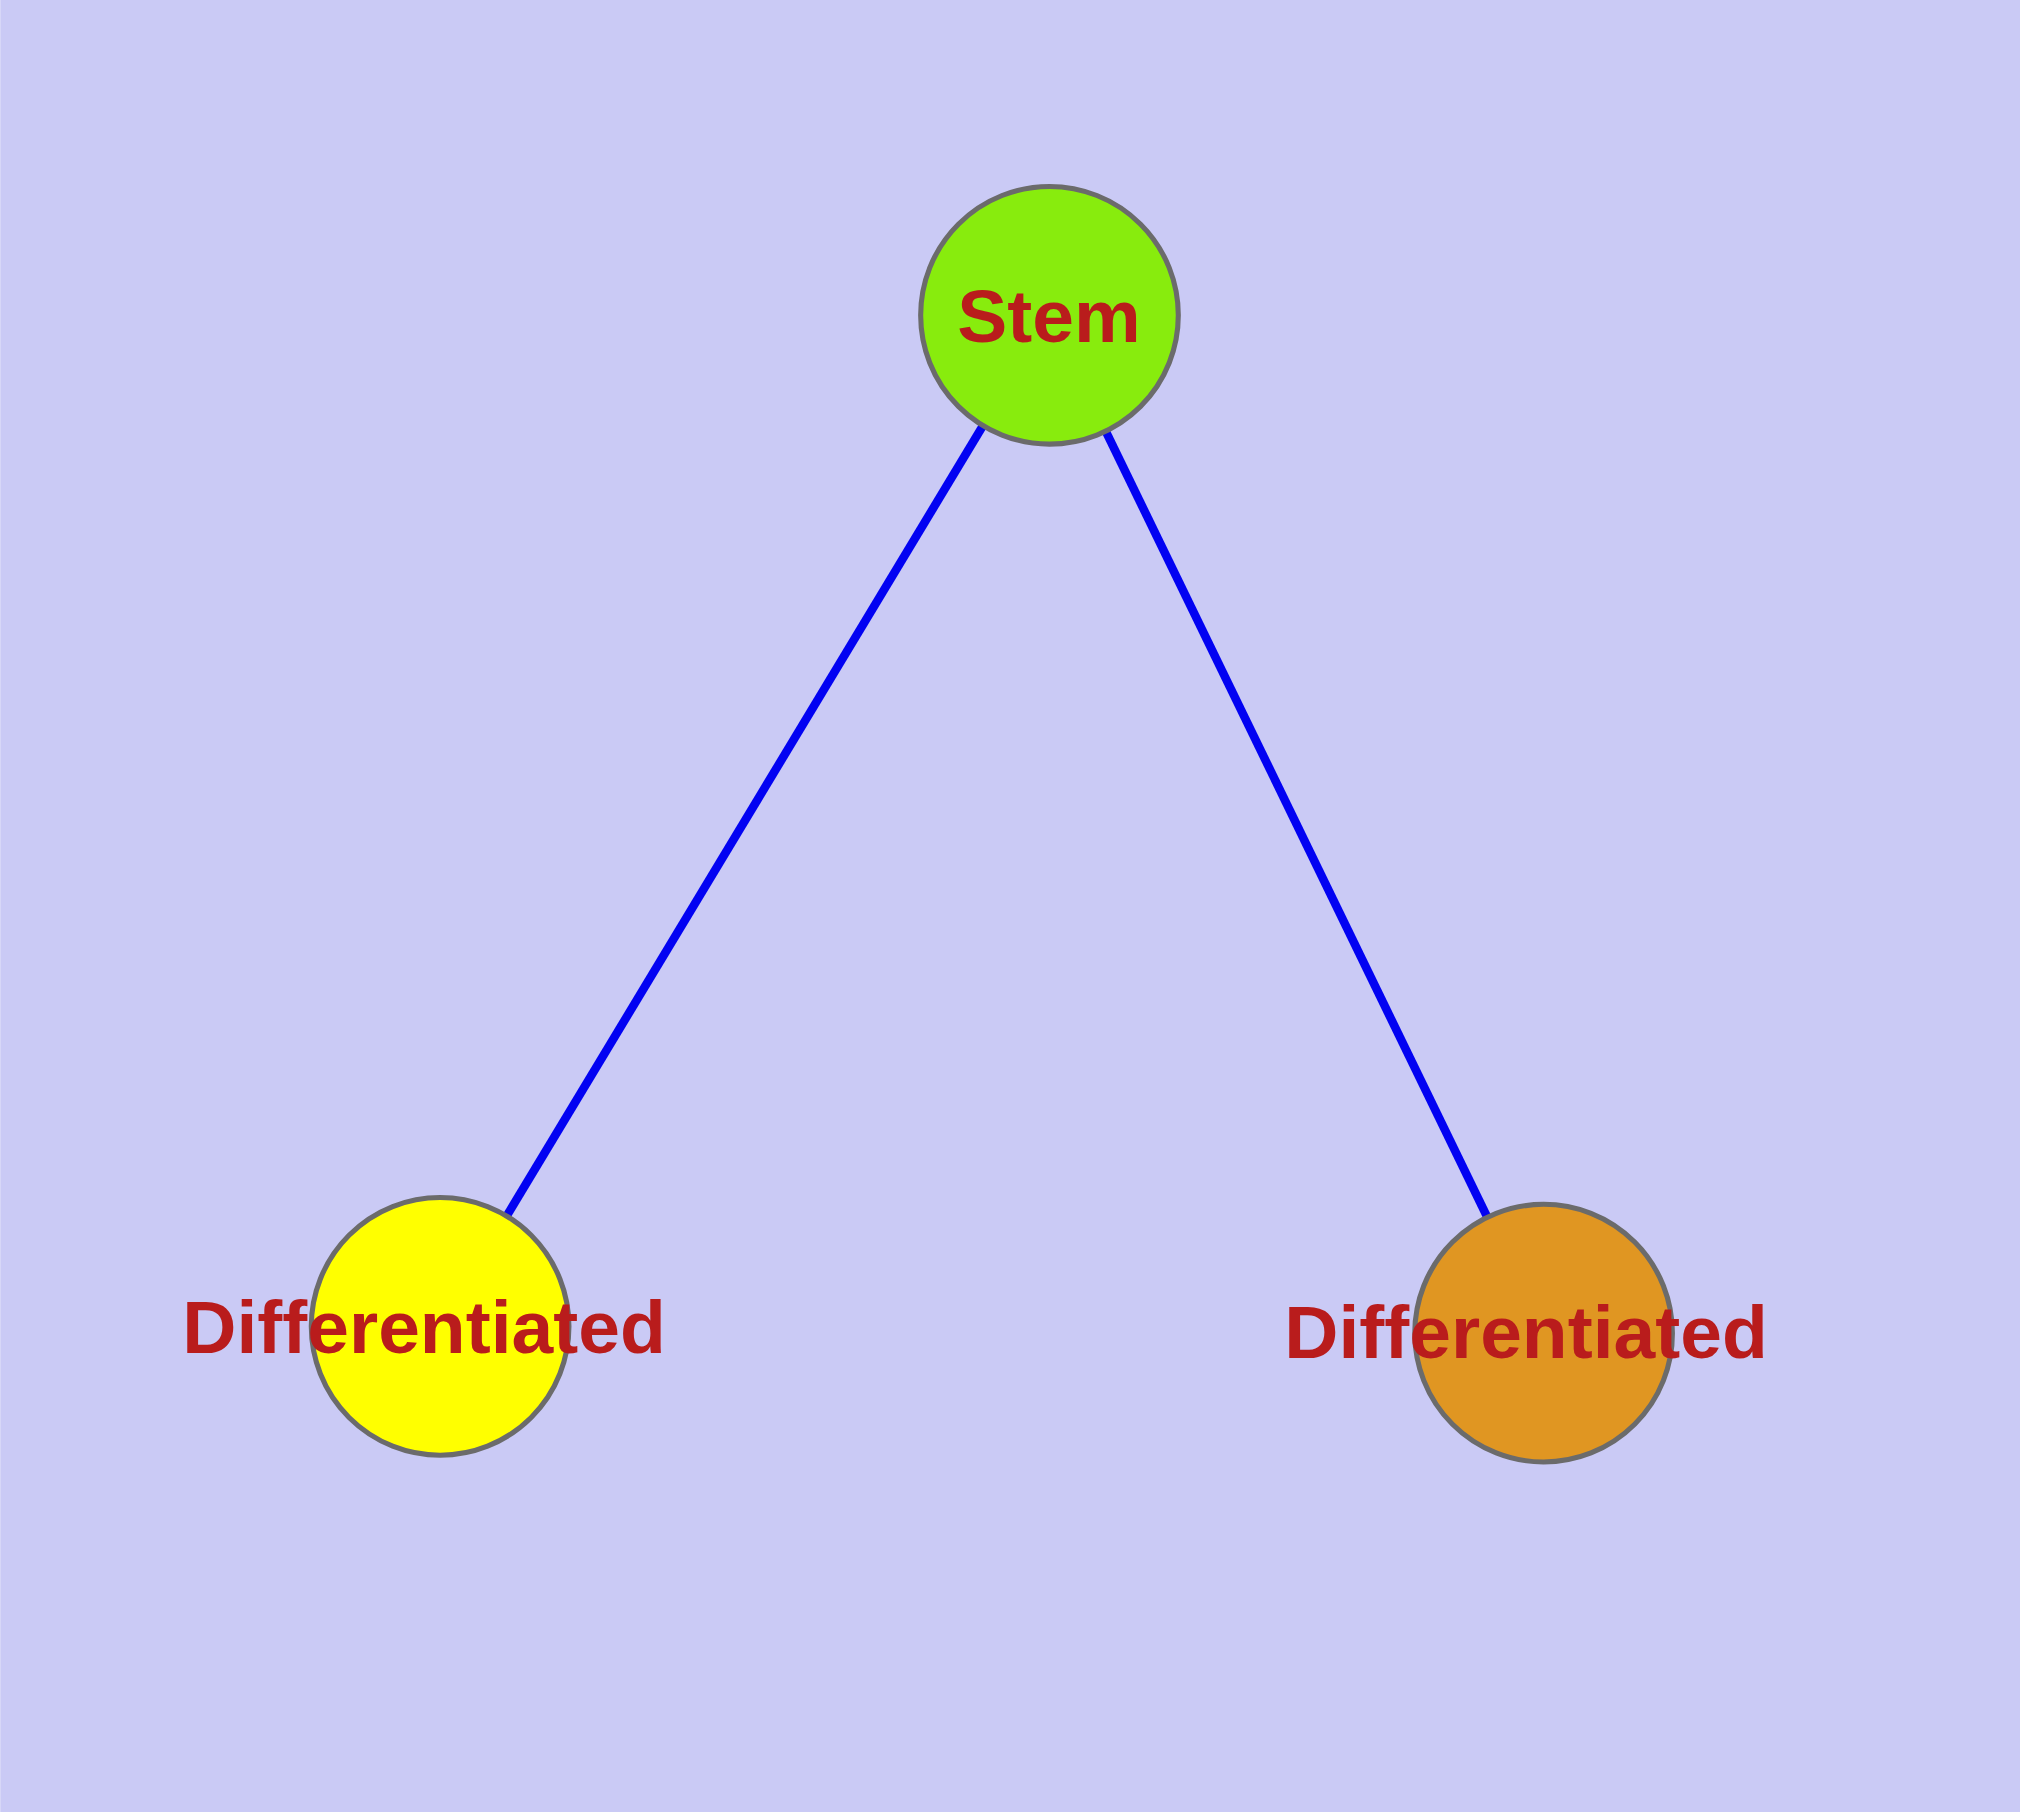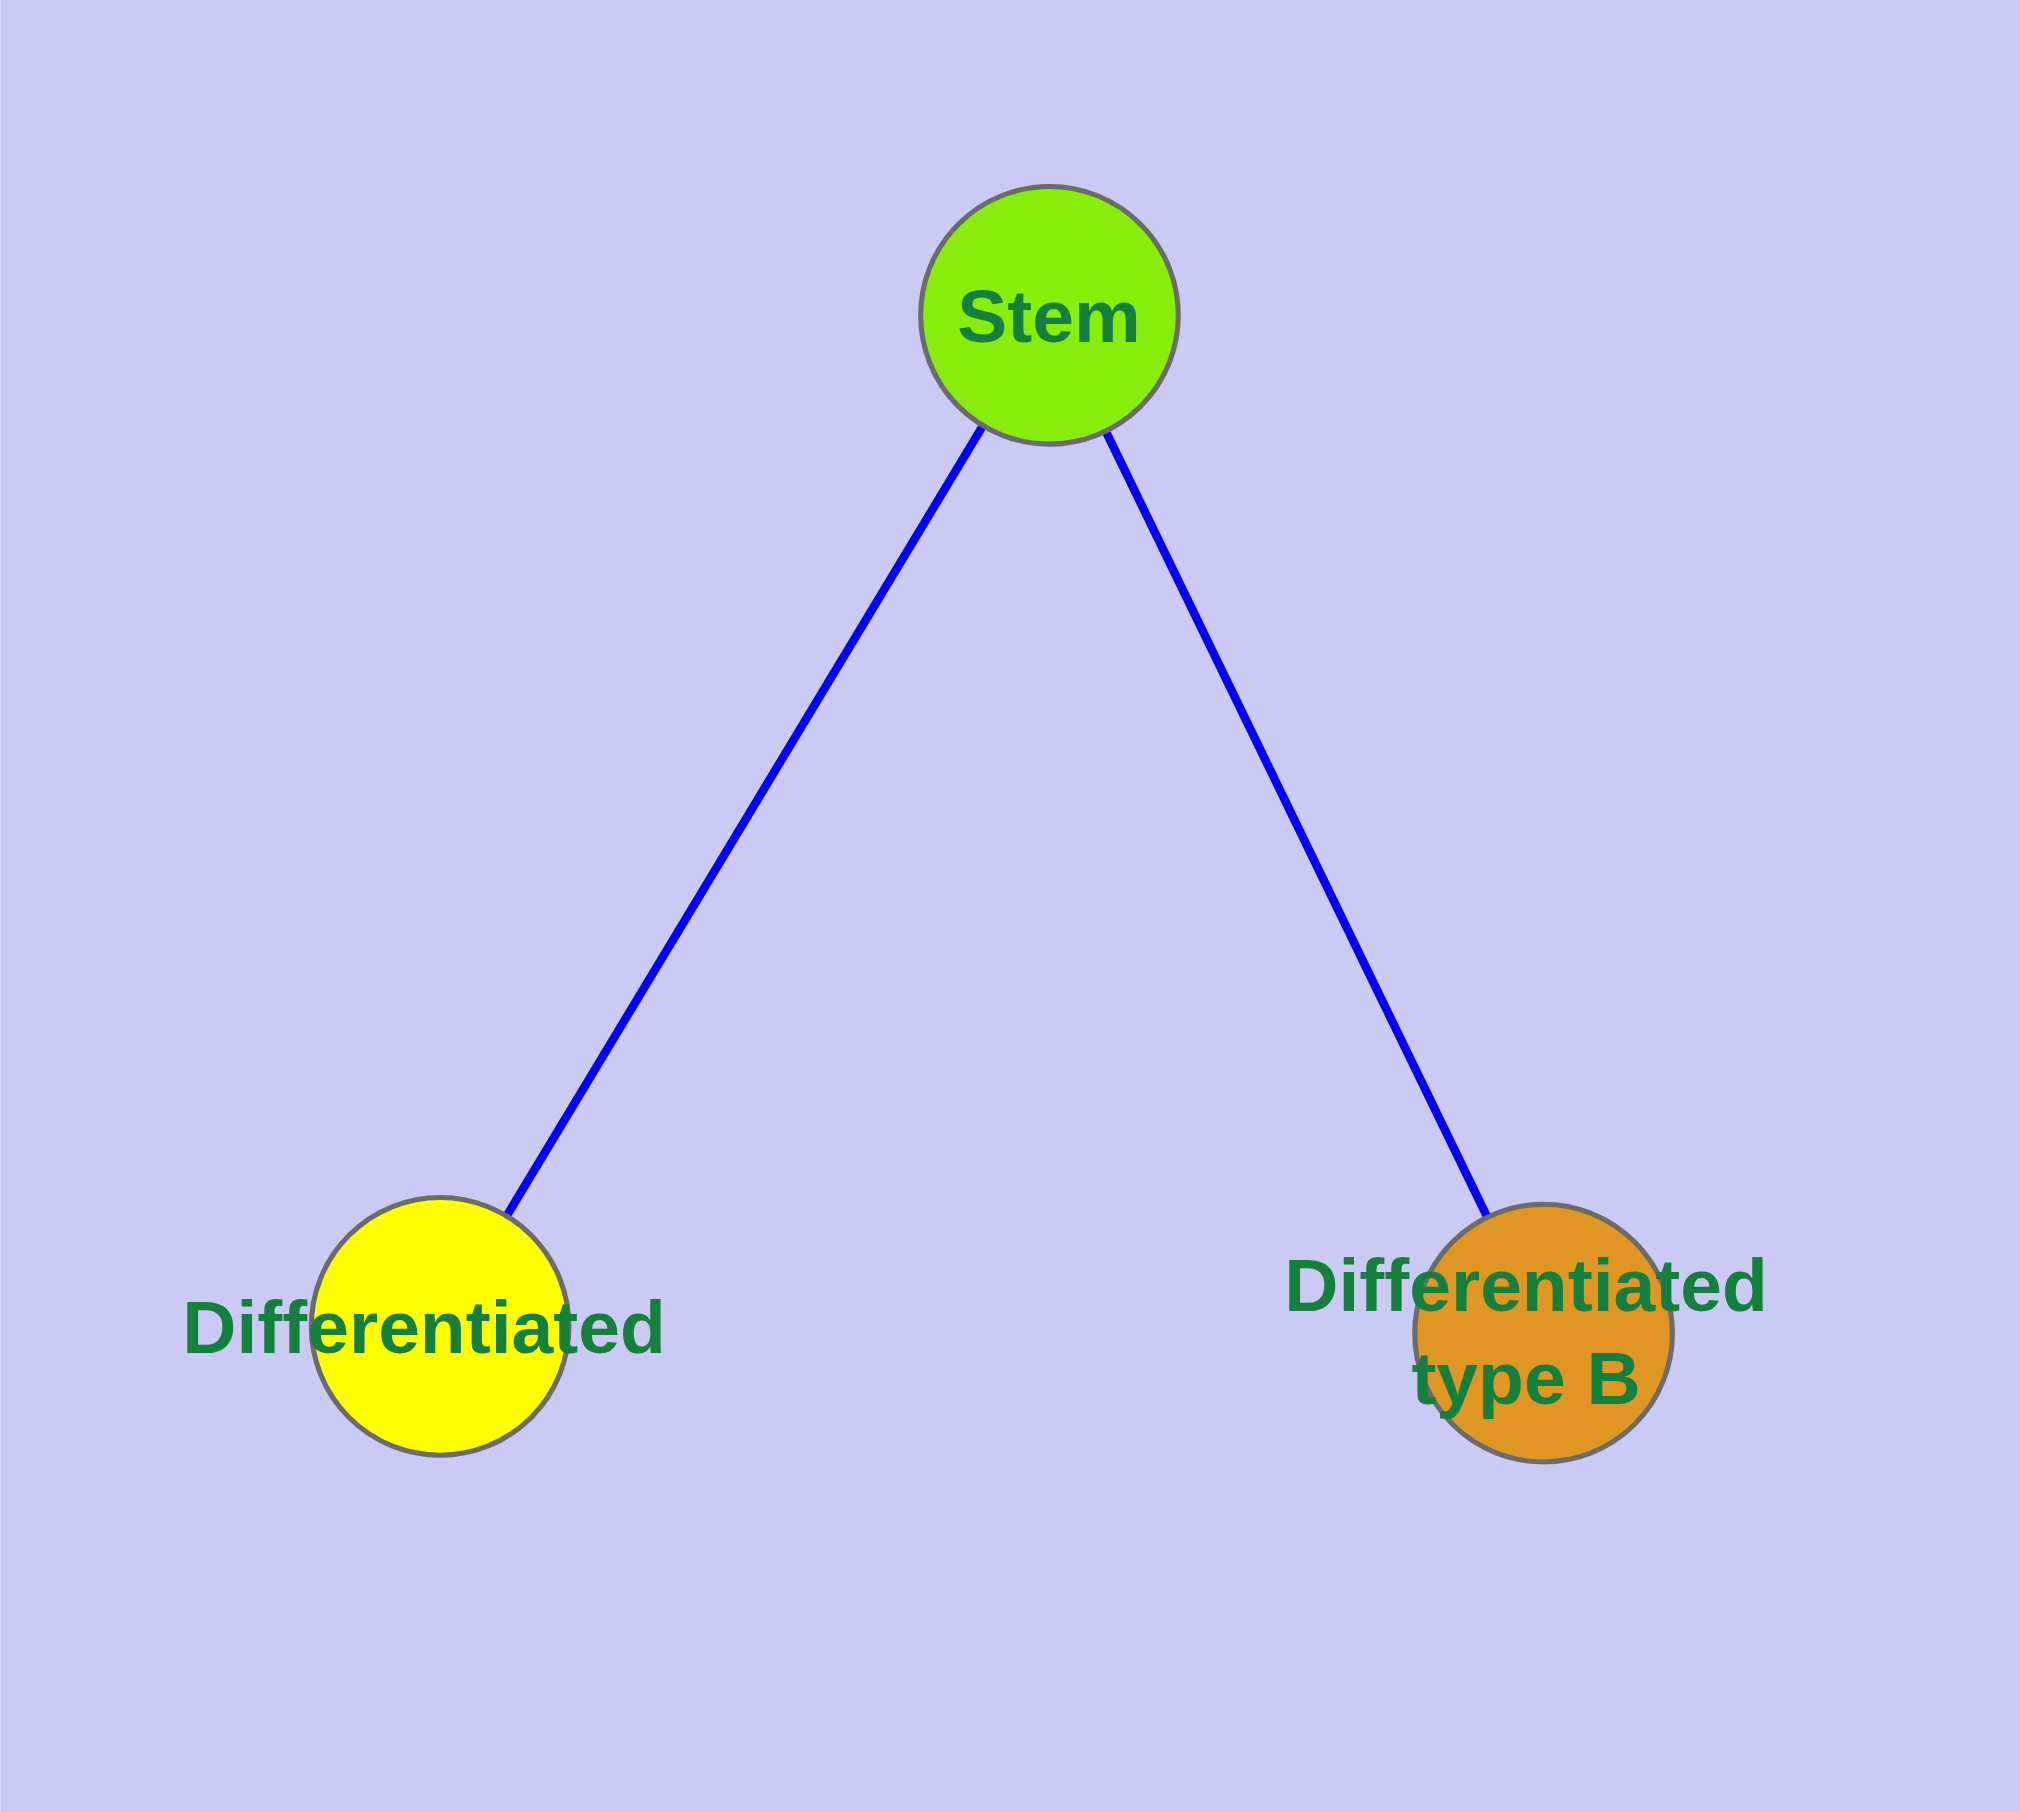--- a/index.html
+++ b/index.html
@@ -20,21 +20,21 @@
     top: 0;
     display: block;
   }
   .node-label {
     position: absolute;
     transform: translate(-50%, -50%);
     font-family: "Liberation Sans", sans-serif;
     font-weight: bold;
     font-size: 75px;
     line-height: 93px;
-    color: #15803d;
+    color: #b91c1c;
     text-align: center;
     white-space: nowrap;
     pointer-events: none;
   }
 </style>
 </head>
 <body>
 
 <div class="canvas">
 
@@ -54,17 +54,16 @@
   </svg>
 
   <div class="node-label" style="left:1049px; top:316px;">Stem</div>
 
   <div class="node-label" style="left:424px; top:1327px;">
     <div>Differentiated</div>
   </div>
 
   <div class="node-label" style="left:1526px; top:1332px;">
     <div>Differentiated</div>
-    <div>type B</div>
   </div>
 
 </div>
 
 
 </body></html>

